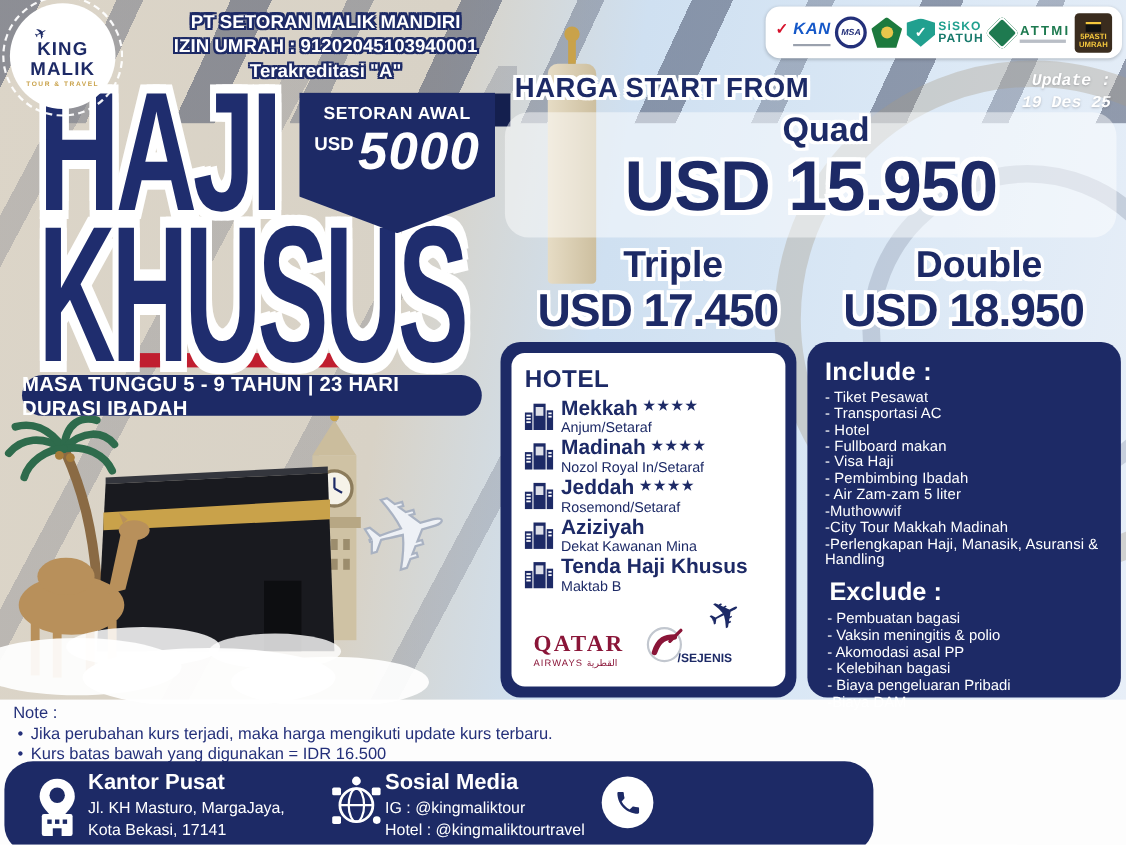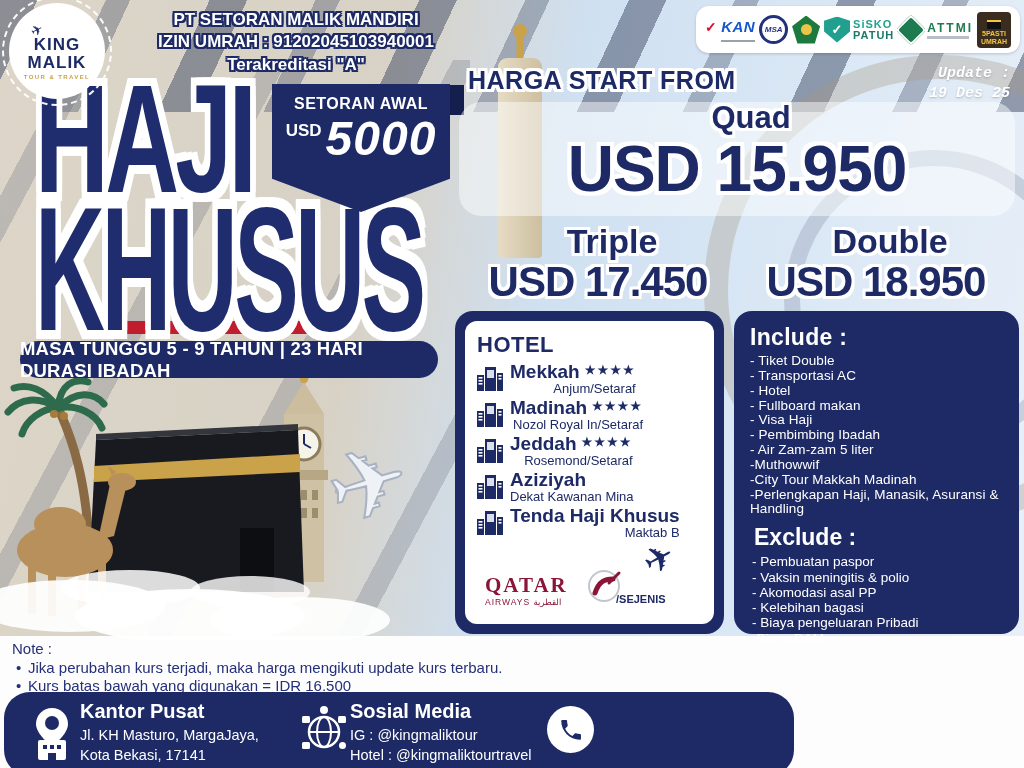--- a/index.html
+++ b/index.html
@@ -118,21 +118,21 @@
   
   .hotel-panel { position:absolute; left:455px; top:311px; width:269px; height:323px;
     background:#1d2a66; border-radius:18px; padding:10px; z-index:3; }
   .hotel-card { background:#fff; border-radius:12px; height:100%; padding:11px 12px 8px 12px; }
   .hotel-heading { font-size:22px; font-weight:800; color:#1d2a66; letter-spacing:.5px; margin-bottom:4px; }
   .hotel-row { display:flex; align-items:flex-start; gap:7px; margin-bottom:3px; }
   .hotel-icon { flex:0 0 26px; margin-top:3px; }
   .hotel-texts { line-height:1; }
   .hotel-name { font-size:19px; font-weight:800; color:#1d2a66; }
   .hotel-name .stars { font-size:12px; letter-spacing:2px; vertical-align:4px; margin-left:5px; }
-  .hotel-sub { font-size:13px; color:#1d2a66; margin-top:1px;text-align:right; }
+  .hotel-sub { font-size:13px; color:#1d2a66; margin-top:1px; }
   .airline-row { position:relative; margin-top:10px; padding-left:2px; height:64px; }
   .qatar-word { font-size:21px; font-weight:700; color:#8a1538; letter-spacing:2px; line-height:1;
     font-family:"Liberation Serif", serif; }
   .qatar-sub { font-size:8.5px; color:#8a1538; letter-spacing:1px; margin-top:1px; }
   .qatar-block { position:absolute; left:8px; bottom:6px; }
   .oryx { position:absolute; left:108px; bottom:8px; }
   .sejenis { position:absolute; left:139px; bottom:8px; font-size:11px; font-weight:800; color:#1d2a66; }
   .airline-plane { position:absolute; right:28px; top:-8px; font-size:36px; color:#1d2a66;
     transform:rotate(-28deg); line-height:1; }
 
@@ -422,32 +422,32 @@
           <path d="M10,26 C14,14 20,12 28,12" fill="none" stroke="#8a1538" stroke-width="5" stroke-linecap="round"></path>
           <line x1="24" y1="16" x2="34" y2="6" stroke="#8a1538" stroke-width="3" stroke-linecap="round"></line>
         </svg>
         <span class="sejenis">/SEJENIS</span>
       </div>
     </div>
   </div>
 
   <div class="incl-panel">
     <div class="incl-heading">Include :</div>
-    <div class="incl-item">- Tiket Double</div>
+    <div class="incl-item">- Tiket Pesawat</div>
     <div class="incl-item">- Transportasi AC</div>
     <div class="incl-item">- Hotel</div>
     <div class="incl-item">- Fullboard makan</div>
     <div class="incl-item">- Visa Haji</div>
     <div class="incl-item">- Pembimbing Ibadah</div>
     <div class="incl-item">- Air Zam-zam 5 liter</div>
     <div class="incl-item">-Muthowwif</div>
     <div class="incl-item">-City Tour Makkah Madinah</div>
     <div class="incl-item">-Perlengkapan Haji, Manasik, Asuransi &amp; Handling</div>
     <div class="excl-heading">Exclude :</div>
-    <div class="excl-item">- Pembuatan paspor</div>
+    <div class="excl-item">- Pembuatan bagasi</div>
     <div class="excl-item">- Vaksin meningitis &amp; polio</div>
     <div class="excl-item">- Akomodasi asal PP</div>
     <div class="excl-item">- Kelebihan bagasi</div>
     <div class="excl-item">- Biaya pengeluaran Pribadi</div>
     <div class="excl-item">-Biaya DAM</div>
   </div>
 
   <div class="note">
     <div class="note-heading">Note :</div>
     <div class="note-item">Jika perubahan kurs terjadi, maka harga mengikuti update kurs terbaru.</div>

